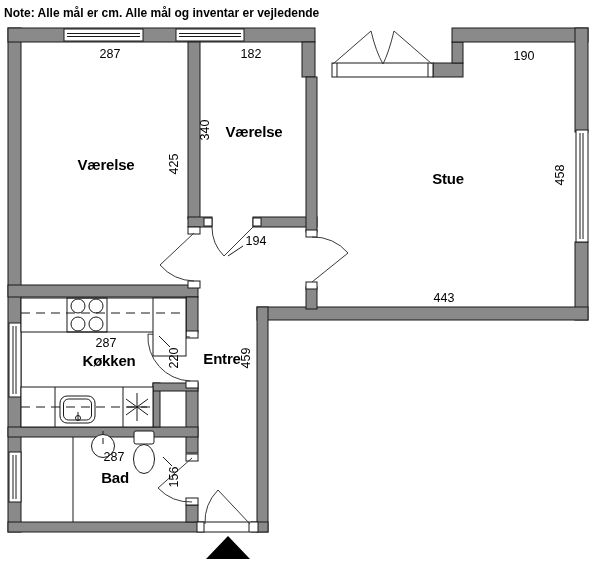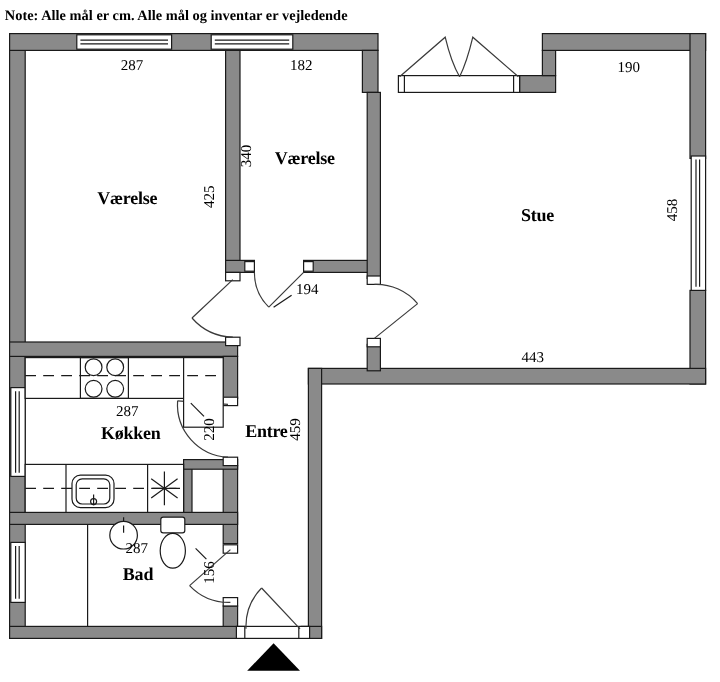--- a/index.html
+++ b/index.html
@@ -1,17 +1,17 @@
 <!DOCTYPE html>
 <html><head>
 <meta charset="utf-8">
 <style>
   html,body{margin:0;padding:0;background:#ffffff;}
   .stage{position:relative;width:600px;height:568px;background:#fff;overflow:hidden;
-         font-family:Liberation Serif, serif;}
+         font-family:Liberation Sans, sans-serif;}
   svg{display:block;}
   .wall{fill:#8a8a8a;stroke:#1a1a1a;stroke-width:1;}
   .jamb{fill:#ffffff;stroke:#1a1a1a;stroke-width:1;}
   .win{fill:#ffffff;stroke:#1a1a1a;stroke-width:1;}
   .thin{fill:none;stroke:#1a1a1a;stroke-width:1;}
   .thin-w{fill:#ffffff;stroke:#1a1a1a;stroke-width:1;}
   .dash{fill:none;stroke:#1a1a1a;stroke-width:1.2;stroke-dasharray:9 6;}
   .arc{fill:none;stroke:#3a3a3a;stroke-width:1;}
   .dim{font-size:12.5px;fill:#000;}
   .room{font-size:15px;font-weight:bold;fill:#000;letter-spacing:-0.2px;}

